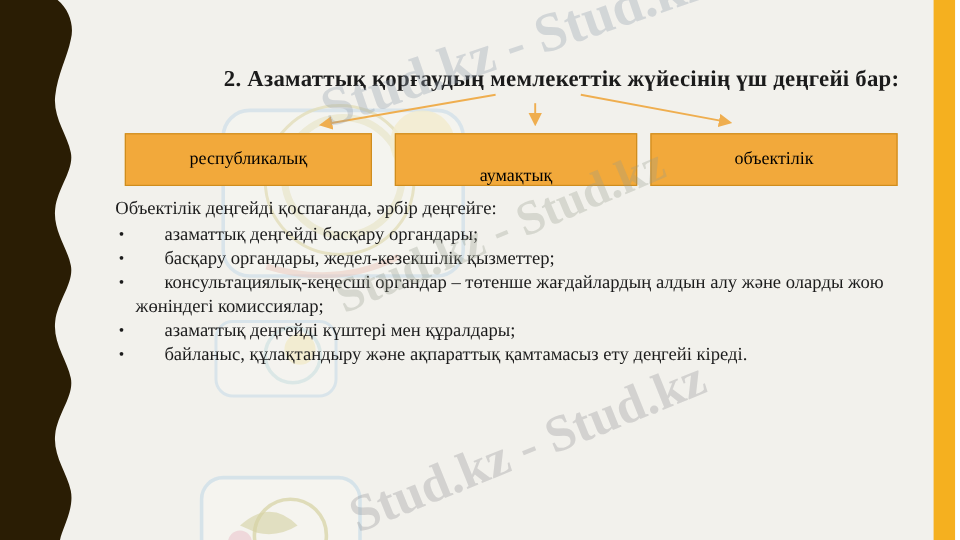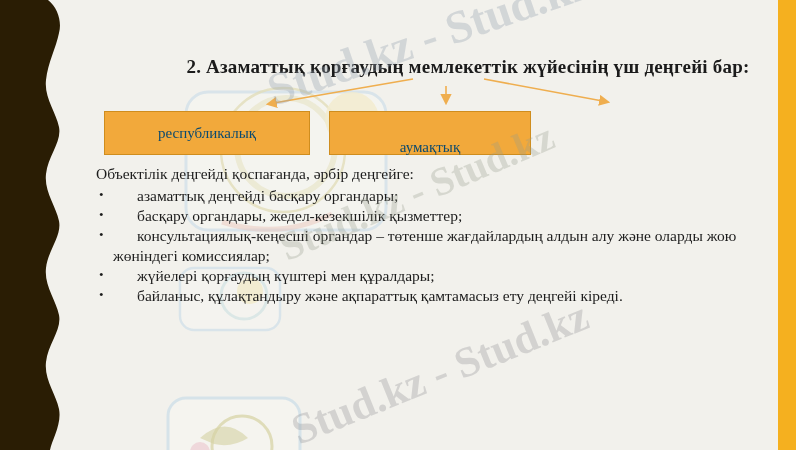--- a/index.html
+++ b/index.html
@@ -38,21 +38,21 @@
     position: absolute;
     top: 111px;
     height: 44px;
     background: #f2a93b;
     border: 1px solid #cf8d1e;
     box-sizing: border-box;
     display: flex;
     align-items: center;
     justify-content: center;
     font-size: 15px;
-    color: #0c4a6e;
+    color: #000000;
   }
   .box-1 { left: 104px; width: 206px; }
   .box-2 { left: 329px; width: 202px; }
   .box-2 .box-label { margin-top: 28px; }
   .box-3 { left: 542px; width: 206px; }
 
   
   .body-text {
     position: absolute;
     left: 96px; top: 164px;
@@ -125,38 +125,41 @@
     <line x1="446" y1="86" x2="446" y2="103" stroke="#efae4f" stroke-width="1.6" marker-end="url(#ah)"></line>
     <line x1="484" y1="79" x2="608" y2="102" stroke="#efae4f" stroke-width="1.6" marker-end="url(#ah)"></line>
   </svg>
 
   <div class="level-box box-1">
     <span class="box-label">республикалық</span>
   </div>
   <div class="level-box box-2">
     <span class="box-label">аумақтық</span>
   </div>
+  <div class="level-box box-3">
+    <span class="box-label">объектілік</span>
+  </div>
 
   <div class="body-text">
     <div class="intro">Объектілік деңгейді қоспағанда, әрбір деңгейге:</div>
     <div class="bullet">
       <span class="dot">•</span>
       <span class="btxt">азаматтық деңгейді басқару органдары;</span>
     </div>
     <div class="bullet">
       <span class="dot">•</span>
       <span class="btxt">басқару органдары, жедел-кезекшілік қызметтер;</span>
     </div>
     <div class="bullet">
       <span class="dot">•</span>
       <span class="btxt">консультациялық-кеңесші органдар – төтенше жағдайлардың алдын алу және оларды жою жөніндегі комиссиялар;</span>
     </div>
     <div class="bullet">
       <span class="dot">•</span>
-      <span class="btxt">жүйелері қорғаудың күштері мен құралдары;</span>
+      <span class="btxt">азаматтық деңгейді күштері мен құралдары;</span>
     </div>
     <div class="bullet">
       <span class="dot">•</span>
       <span class="btxt">байланыс, құлақтандыру және ақпараттық қамтамасыз ету деңгейі кіреді.</span>
     </div>
   </div>
 
   <div class="wm-text wm-top">Stud.kz - Stud.kz</div>
   <div class="wm-text wm-mid">Stud.kz - Stud.kz</div>
   <div class="wm-text wm-bottom">Stud.kz - Stud.kz</div>

